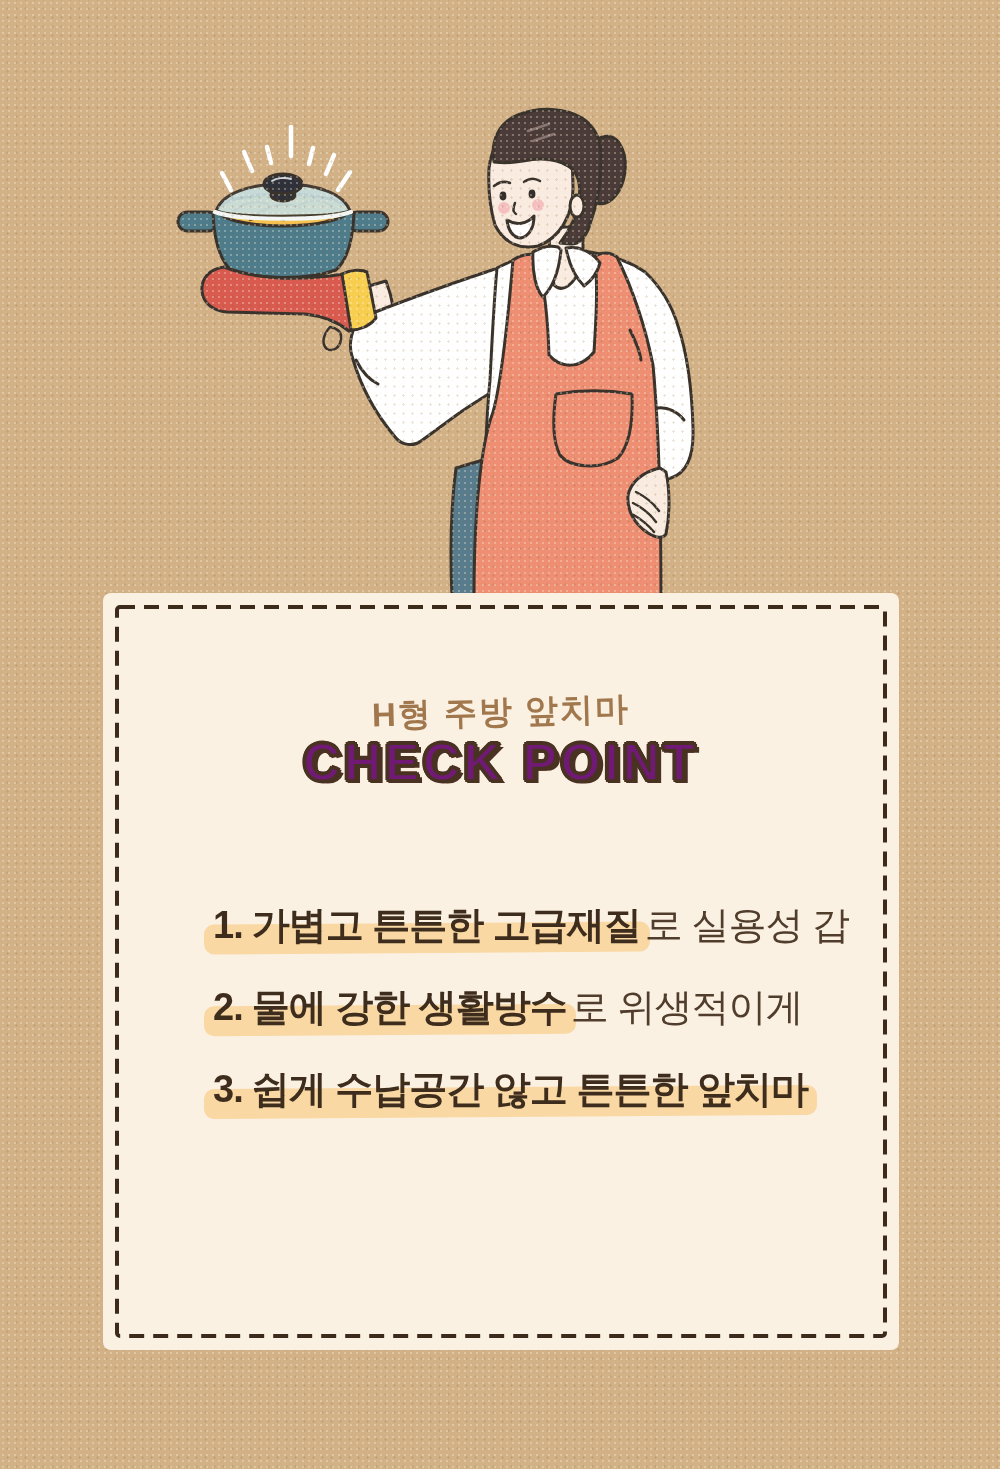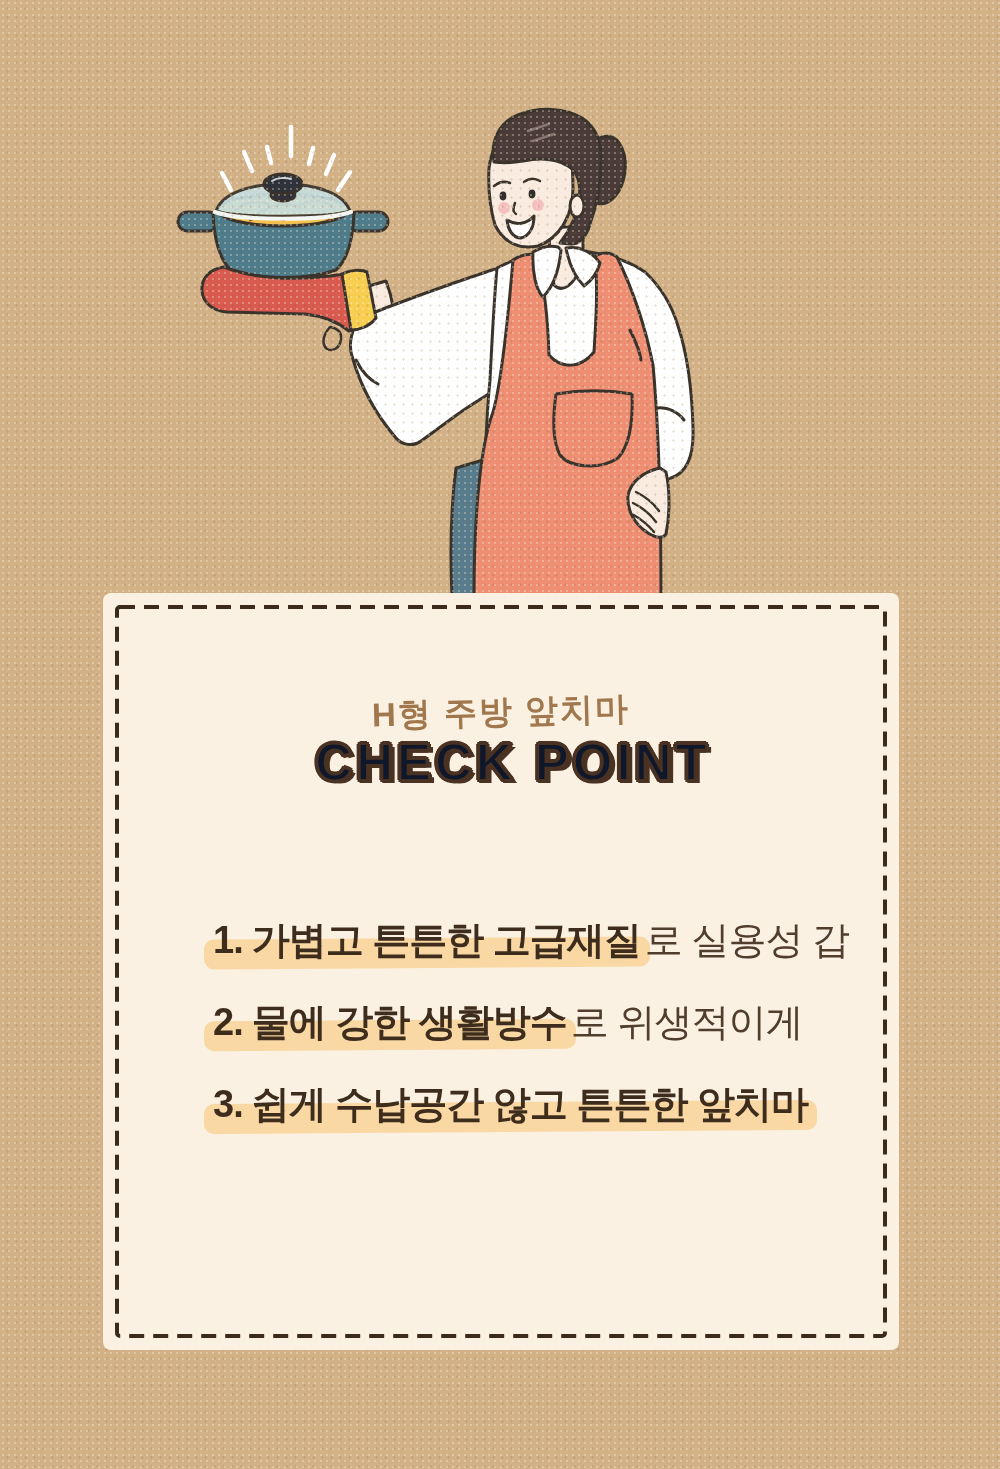--- a/index.html
+++ b/index.html
@@ -22,32 +22,32 @@
     background:#FBF1E3;border-radius:8px;
   }
   .dash-frame{position:absolute;left:0;top:0;width:100%;height:100%;pointer-events:none;}
 
   .hand-title{
     position:absolute;top:97px;left:0;width:100%;text-align:center;
     font-size:33px;color:#A1784E;letter-spacing:2px;font-weight:bold;
     transform:rotate(-1.5deg);
   }
   .main-title{
-    position:absolute;top:144px;left:12px;width:100%;text-align:center;margin:0;
-    font-size:51px;line-height:1;font-weight:800;color:#0f172a;letter-spacing:4px;
+    position:absolute;top:144px;left:0;width:100%;text-align:center;margin:0;
+    font-size:51px;line-height:1;font-weight:800;color:#701a75;letter-spacing:4px;
     -webkit-text-stroke:2px #4A3223;
     text-shadow:
       5px 3px 0 #4A3223,
       -2px -2px 0 #4A3223, 2px -2px 0 #4A3223,
       -2px 2px 0 #4A3223, 2px 2px 0 #4A3223,
       0 -3px 0 #4A3223, 0 3px 0 #4A3223,
       -3px 0 0 #4A3223, 3px 0 0 #4A3223;
   }
 
-  .points{position:absolute;left:108px;top:328px;margin:0;padding:0;list-style:none;}
+  .points{position:absolute;left:108px;top:313px;margin:0;padding:0;list-style:none;}
   .points li{
     position:relative;z-index:0;margin:0 0 42px 0;white-space:nowrap;
     font-size:38px;line-height:1.05;letter-spacing:-1px;color:#4C3929;
   }
   .hl{position:relative;display:inline-block;padding:0 4px 0 2px;}
   .hl::before{
     content:"";position:absolute;left:-7px;right:-5px;top:42%;height:74%;
     background:#F9D8A4;border-radius:10px;z-index:-1;transform:rotate(-.4deg);
   }
   .num,.bold{font-weight:bold;color:#3E2D1D;}

